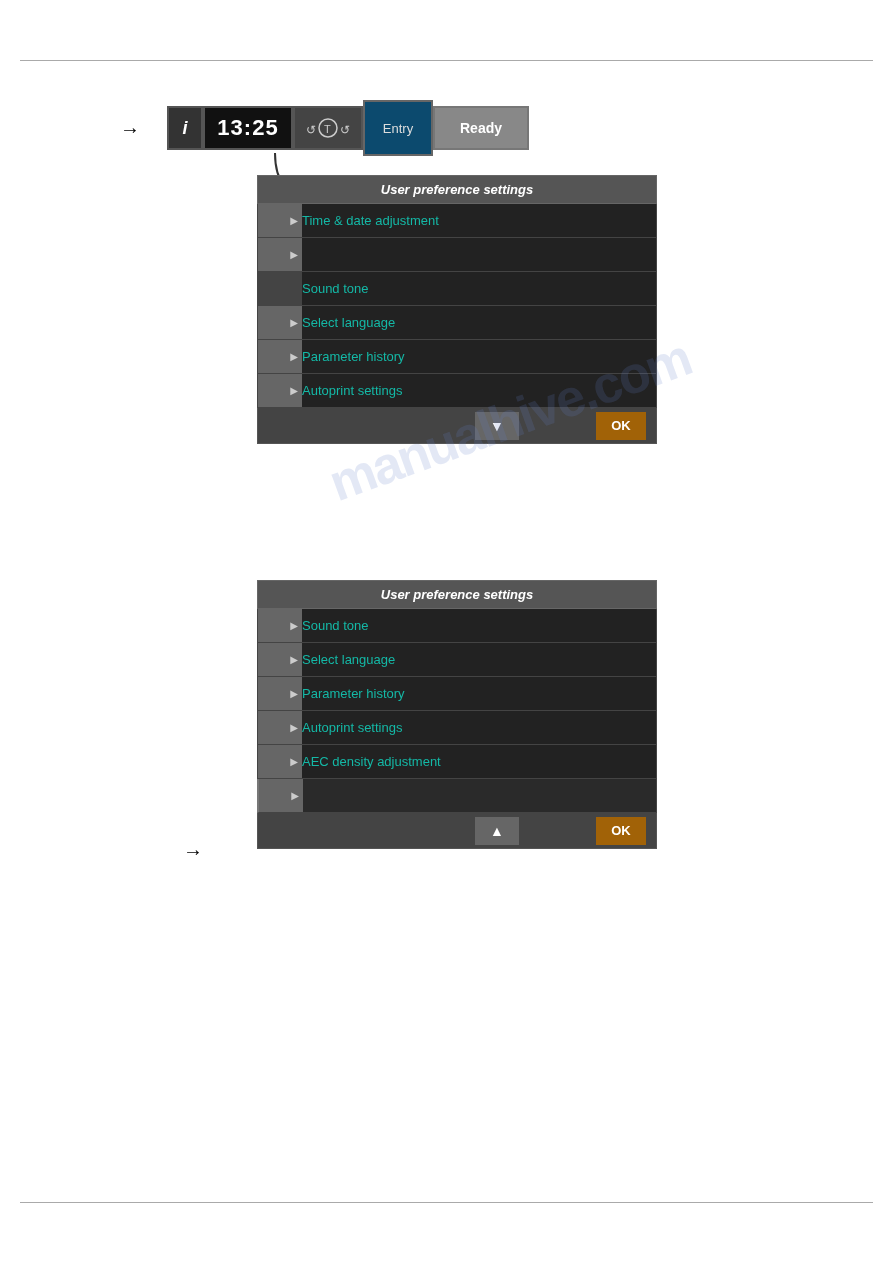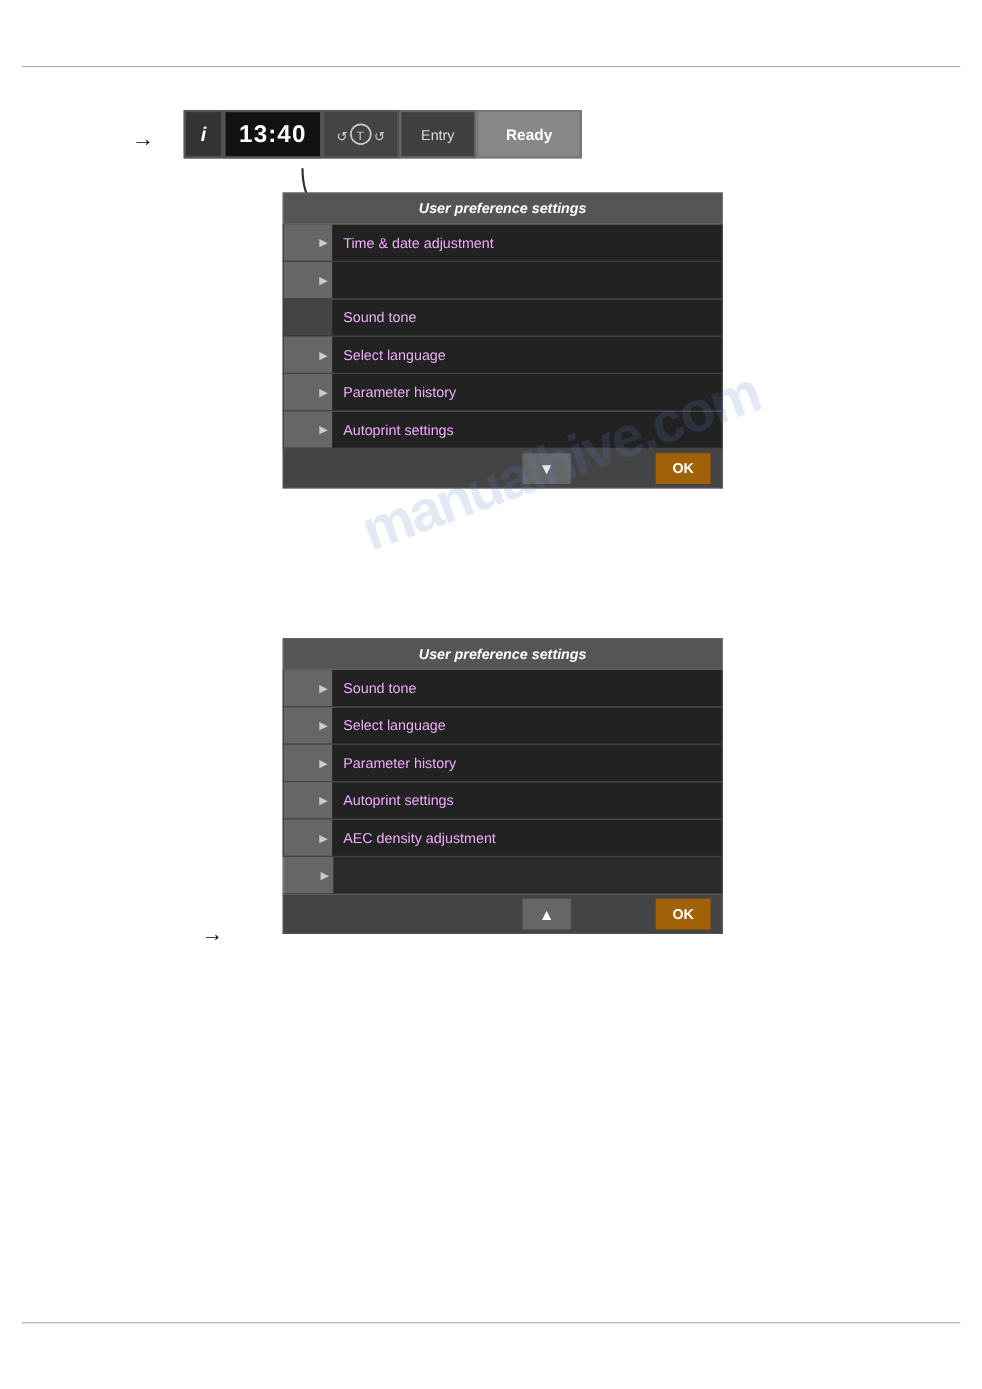--- a/index.html
+++ b/index.html
@@ -74,25 +74,25 @@
       height: 44px;
       display: flex;
       align-items: center;
       justify-content: center;
       border: 2px solid #555;
       color: #fff;
       font-size: 14px;
     }
 
     .status-bar-entry {
-      background: #404040;
+      background: #0c4a6e;
       color: #ddd;
       font-size: 13px;
       width: 70px;
-      height: 44px;
+      height: 56px;
       display: flex;
       align-items: center;
       justify-content: center;
       border: 2px solid #666;
     }
 
     .status-bar-ready {
       background: #888;
       color: #fff;
       font-size: 14px;
@@ -154,23 +154,22 @@
       padding-right: 4px;
       flex-shrink: 0;
     }
 
     .menu-item-btn-arrow {
       color: #ccc;
       font-size: 10px;
     }
 
     .menu-item-label {
-      color: #f0abfc;
+      color: #14b8a6;
       font-size: 13px;
-      padding-left: 10px;
       flex: 1;
     }
 
     .menu-footer {
       background: #444;
       display: flex;
       align-items: center;
       justify-content: space-between;
       border: 1px solid #555;
       border-top: none;
@@ -240,21 +239,21 @@
 <body>
 
 <div class="top-rule"></div>
 
 <div class="bottom-rule"></div>
 
 <div class="arrow-status">→</div>
 
 <div class="status-bar">
   <div class="status-bar-i">i</div>
-  <div class="status-bar-time">13:40</div>
+  <div class="status-bar-time">13:25</div>
   <div class="status-bar-icons">
     <svg width="48" height="28" viewBox="0 0 48 28">
 
       <text x="2" y="20" font-size="12" fill="#ccc">↺</text>
 
       <circle cx="24" cy="14" r="9" stroke="#ccc" stroke-width="1.5" fill="none"></circle>
       <text x="20" y="19" font-size="11" fill="#ccc">T</text>
 
       <text x="36" y="20" font-size="12" fill="#ccc">↺</text>
     </svg>

